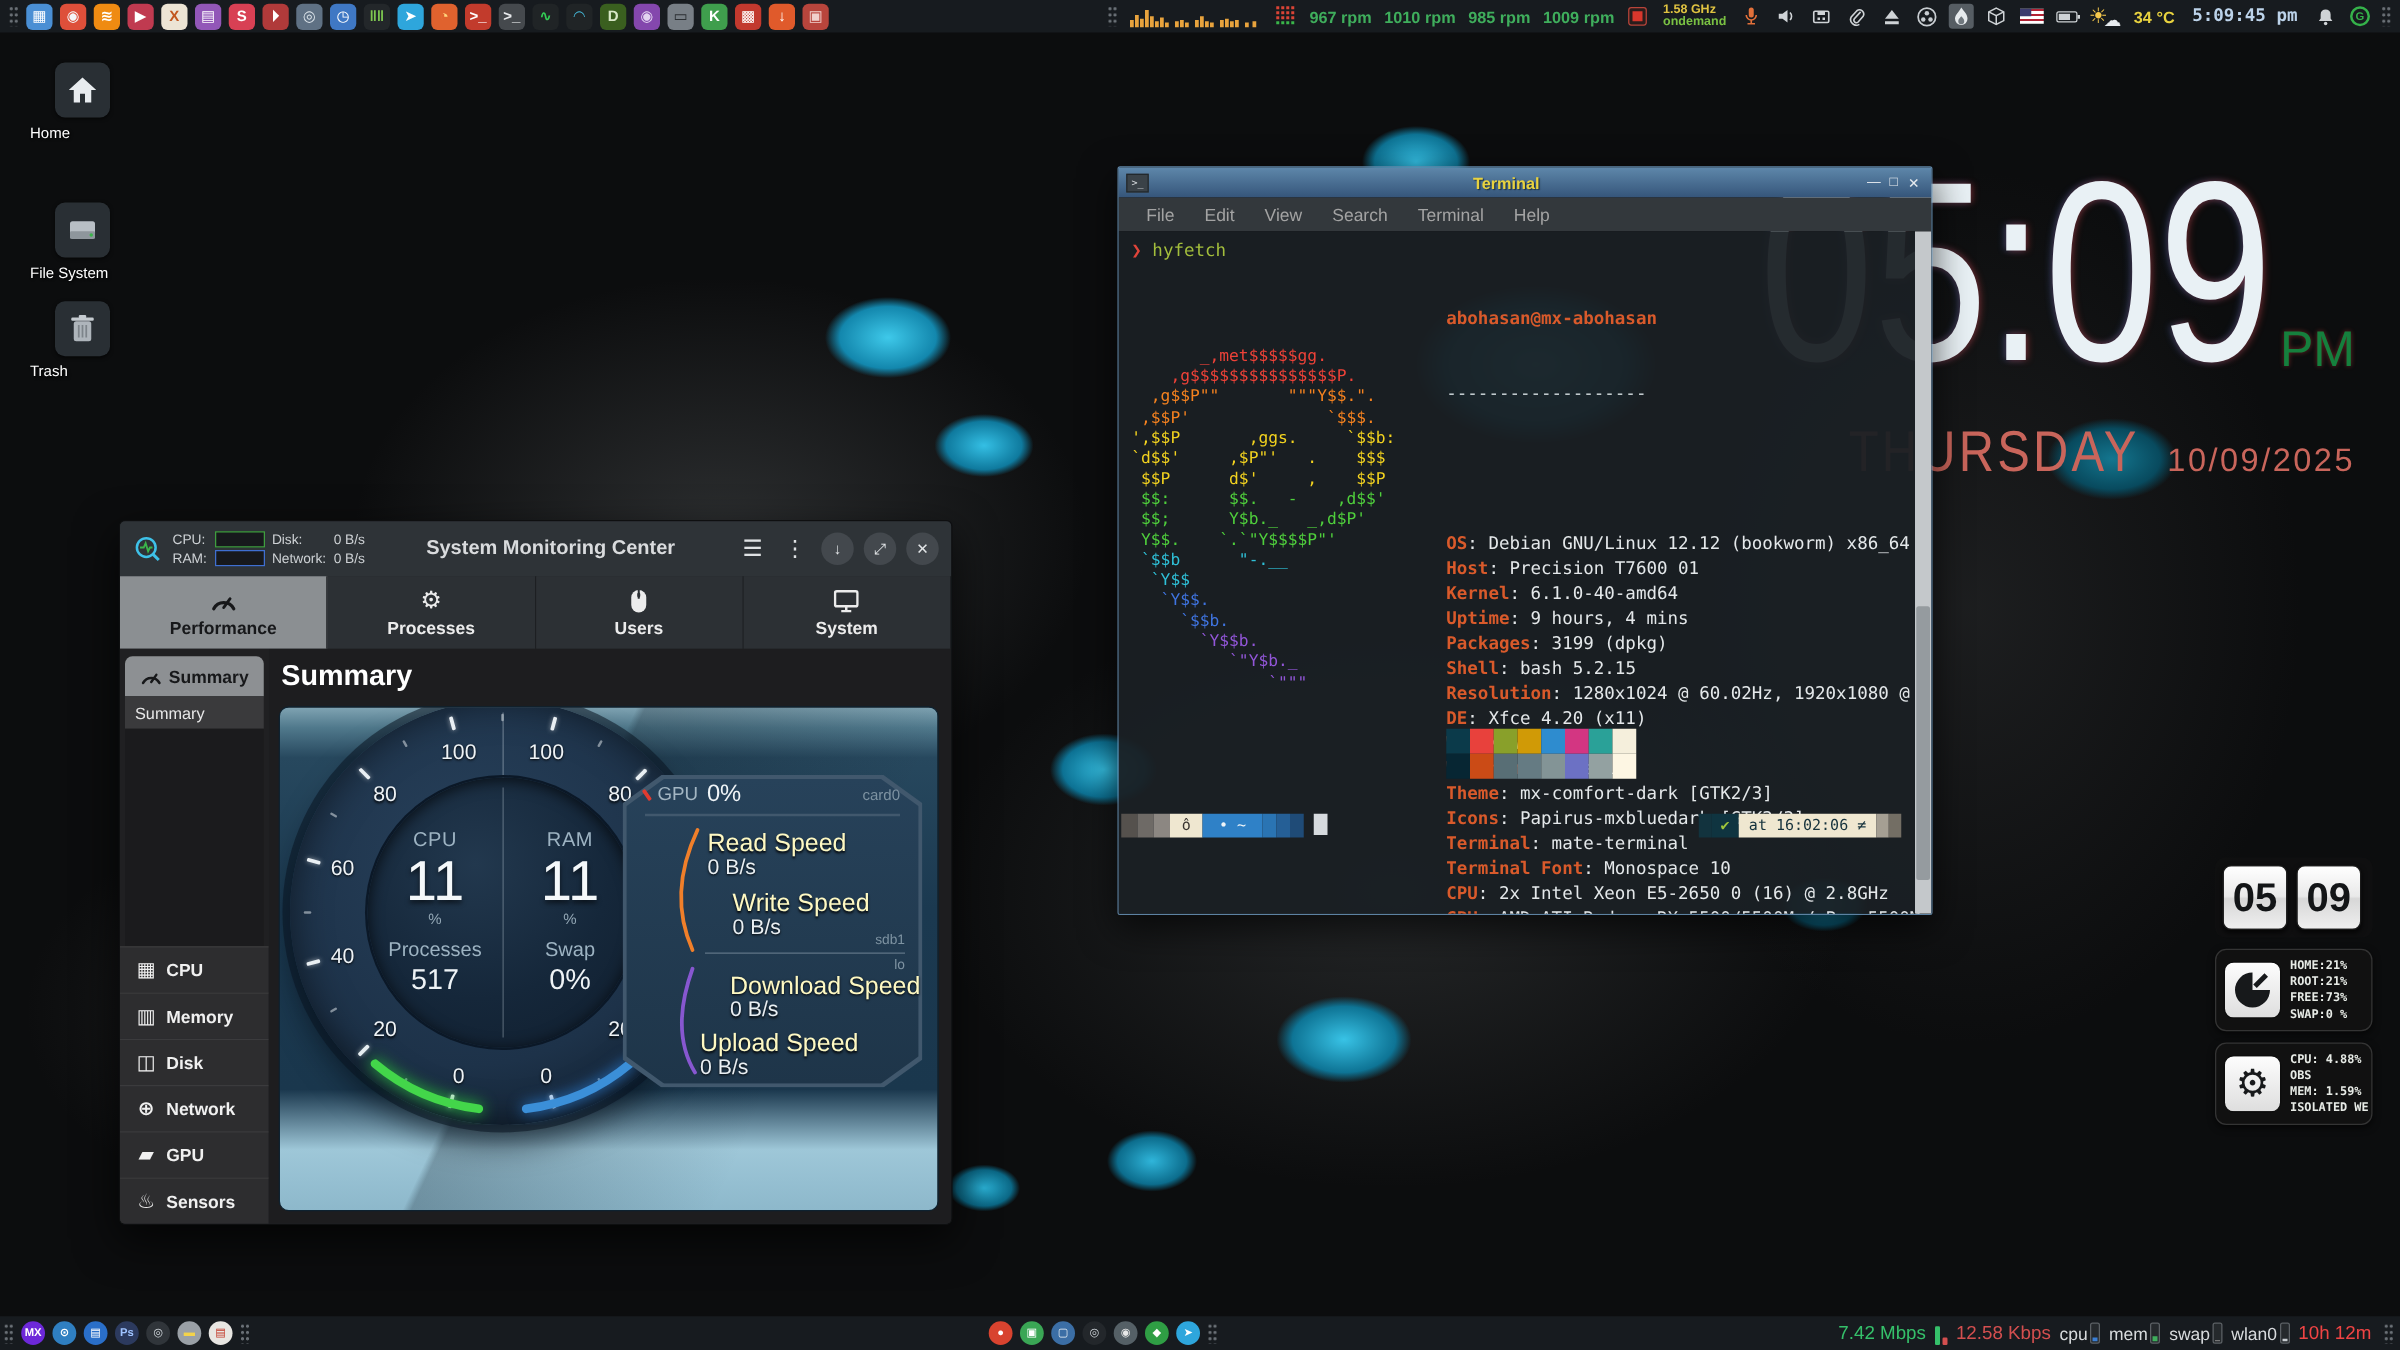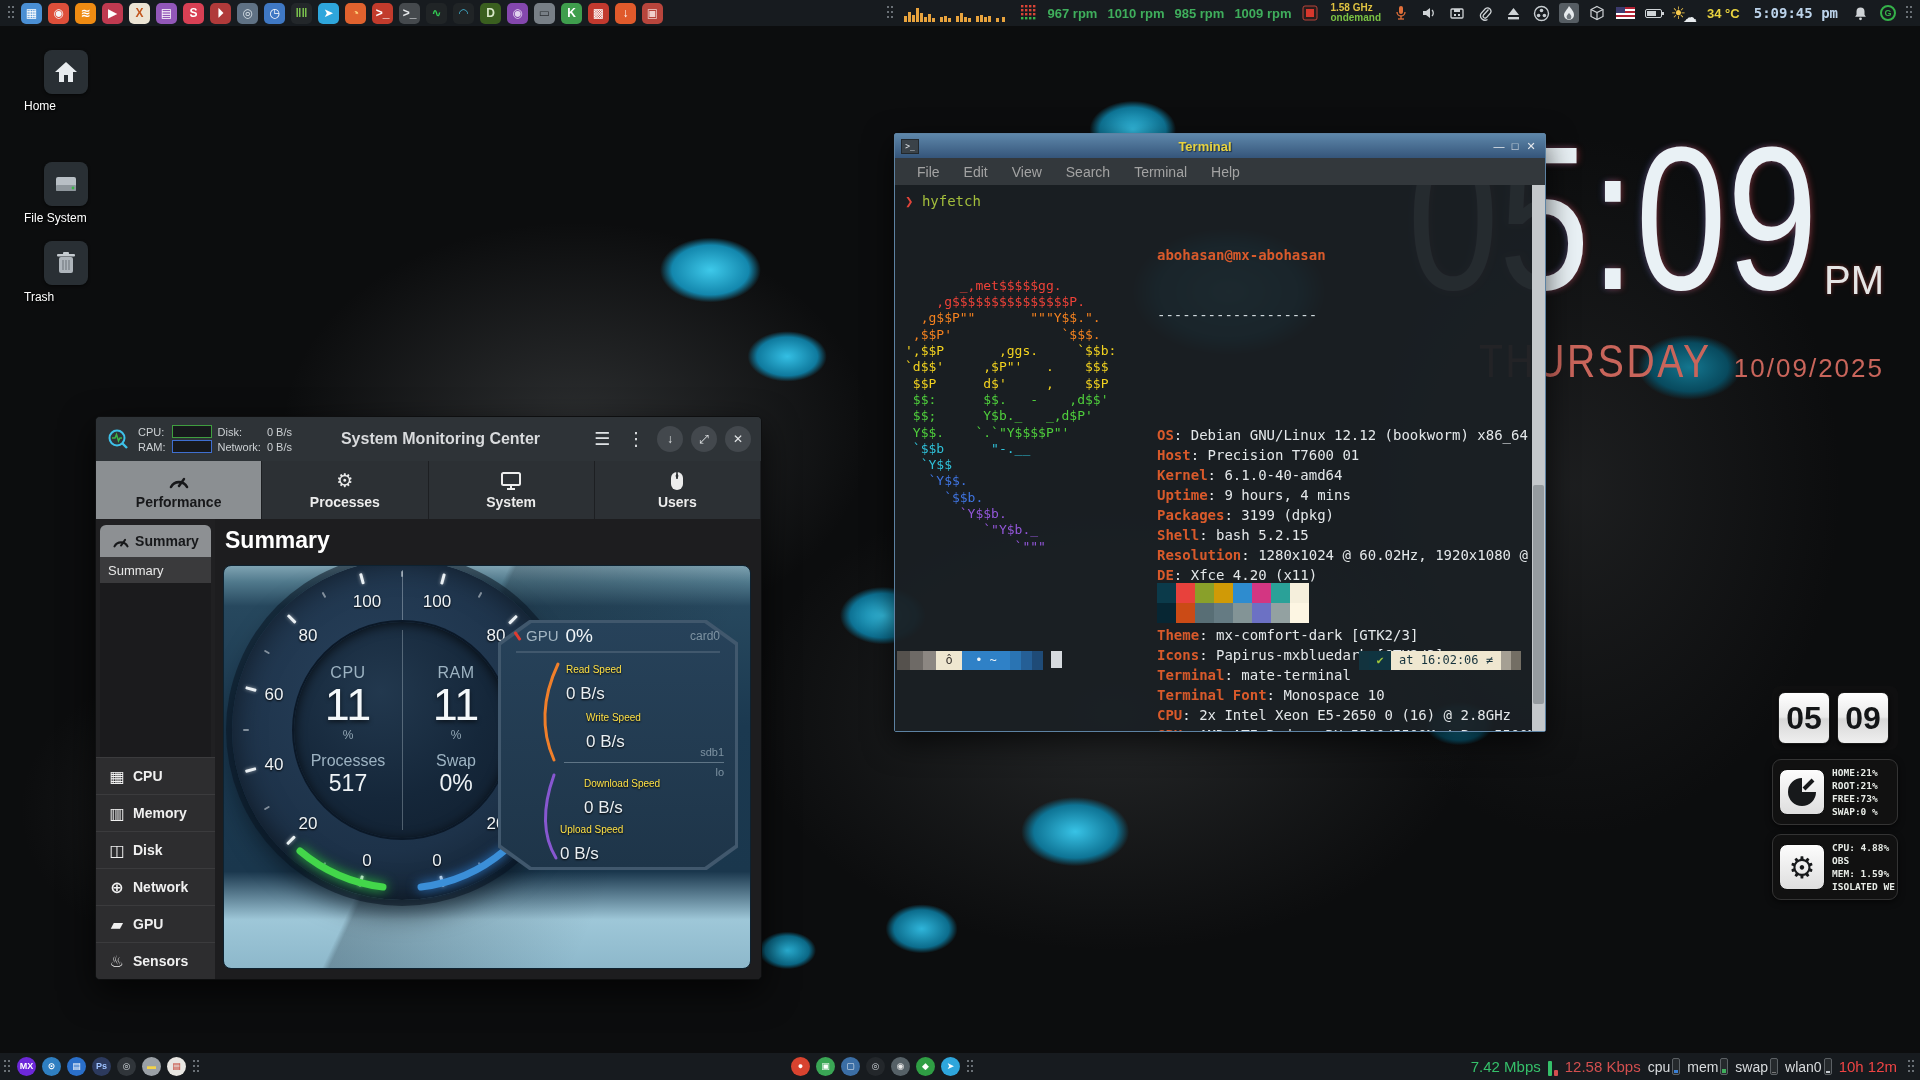--- a/index.html
+++ b/index.html
@@ -128,30 +128,30 @@
   #gpu-outer{position:absolute;right:12px;top:54px;width:240px;height:250px;
     clip-path:polygon(13% 0,87% 0,100% 9%,100% 91%,87% 100%,13% 100%,0 91%,0 9%);background:#41586d}
   #gpu-inner{position:absolute;inset:3px;clip-path:polygon(13% 0,87% 0,100% 9%,100% 91%,87% 100%,13% 100%,0 91%,0 9%);
     background:linear-gradient(180deg,#27425a,#1e3549)}
   #gpu-head{position:absolute;left:18px;right:18px;top:0;height:33px;border-bottom:2px solid #41586d;
     display:flex;align-items:center;gap:7px}
   #gpu-needle{width:3px;height:10px;background:#e03b30;transform:rotate(-35deg);border-radius:1px}
   .gpulab{color:#a3b6c3;font-size:15px}
   .gpuval{color:#f0f5f8;font-size:19px}
   .gpudev{color:#7e93a2;font-size:12px;margin-left:auto}
-  .speedlab{position:absolute;color:#fde047;font-size:10px;text-shadow:0 1px 2px #000}
+  .speedlab{position:absolute;color:#fef9c3;font-size:20px;text-shadow:0 1px 2px #000}
   .speedval{position:absolute;color:#e9eff3;font-size:17px;text-shadow:0 1px 2px #000}
   .devlab{position:absolute;color:#7e93a2;font-size:11px}
   #gpu-divline{position:absolute;left:66px;right:14px;top:142px;height:1px;background:rgba(210,225,235,.35)}
   
   #clockw{position:absolute;right:36px;top:128px;width:360px;text-align:right;z-index:4;pointer-events:none}
   #bigtime{display:flex;align-items:flex-end;justify-content:flex-end;gap:6px}
   #bigtime .t{font-size:205px;line-height:180px;font-weight:200;color:#e9f1f5;transform:scaleX(.8);transform-origin:right;
     text-shadow:2px 0 7px rgba(255,70,60,.35),-2px 0 7px rgba(90,150,255,.3),0 0 2px #0a0a0a}
-  #bigtime .m{font-size:40px;color:#e5e5e5;font-weight:200;line-height:56px;text-shadow:0 0 4px rgba(255,80,70,.4)}
+  #bigtime .m{font-size:40px;color:#15803d;font-weight:200;line-height:56px;text-shadow:0 0 4px rgba(255,80,70,.4)}
   #dayrow{display:flex;justify-content:flex-end;align-items:baseline;gap:22px;margin-top:26px}
   #dayrow .d{font-size:46px;font-weight:200;letter-spacing:3px;color:#c9655b;transform:scaleX(.85);transform-origin:right}
   #dayrow .dt{font-size:26px;color:#c9655b;letter-spacing:2px}
   
   #conky{position:absolute;right:22px;top:686px;width:126px;display:flex;flex-direction:column;gap:9px;z-index:4}
   #flip{display:flex;gap:7px;justify-content:flex-start;background:rgba(18,18,18,.55);padding:6px;border-radius:8px}
   .fliptile{width:52px;height:52px;border-radius:7px;border:1px solid #1a1a1a;
     background:linear-gradient(#ffffff,#e9e9e9 48%,#d7d7d7 52%,#efefef);color:#131517;font-size:32px;font-weight:bold;
     display:flex;align-items:center;justify-content:center;box-shadow:0 2px 4px rgba(0,0,0,.7)}
   .cwidget{background:rgba(18,18,18,.82);border:1px solid #343434;border-radius:9px;padding:6px;display:flex;gap:7px;
@@ -541,37 +541,37 @@
           </svg>
       </span>
       <span>Performance</span>
     </div>
     <div class="smctab">
       <span class="tabico">⚙</span>
       <span>Processes</span>
     </div>
     <div class="smctab">
       <span class="tabico">
+        <svg width="14" height="20" viewBox="0 0 14 20">
+            <rect x="1" y="1" width="12" height="18" rx="6" fill="#ececec"></rect>
+            <line x1="7" y1="1" x2="7" y2="8" stroke="#2c3034" stroke-width="1.6"></line>
+            <rect x="5.8" y="3" width="2.4" height="4" rx="1.2" fill="#2c3034"></rect>
+          </svg>
+      </span>
+      <span>Users</span>
+    </div>
+    <div class="smctab">
+      <span class="tabico">
         <svg width="20" height="18" viewBox="0 0 20 18">
             <rect x="1" y="1" width="18" height="12" rx="1.5" fill="none" stroke="#ececec" stroke-width="2"></rect>
             <line x1="10" y1="13" x2="10" y2="16" stroke="#ececec" stroke-width="2"></line>
             <line x1="6" y1="17" x2="14" y2="17" stroke="#ececec" stroke-width="2"></line>
           </svg>
       </span>
       <span>System</span>
-    </div>
-    <div class="smctab">
-      <span class="tabico">
-        <svg width="14" height="20" viewBox="0 0 14 20">
-            <rect x="1" y="1" width="12" height="18" rx="6" fill="#ececec"></rect>
-            <line x1="7" y1="1" x2="7" y2="8" stroke="#2c3034" stroke-width="1.6"></line>
-            <rect x="5.8" y="3" width="2.4" height="4" rx="1.2" fill="#2c3034"></rect>
-          </svg>
-      </span>
-      <span>Users</span>
     </div>
   </div>
   <div id="smc-body">
     <div id="smc-side">
       <div id="side-sel">
         <span>
           <svg width="18" height="13" viewBox="0 0 22 16">
               <path d="M3 14 a9 9 0 0 1 16 0" fill="none" stroke="#17181a" stroke-width="2.6" stroke-linecap="round"></path>
               <line x1="11" y1="13" x2="16" y2="6" stroke="#17181a" stroke-width="2.4" stroke-linecap="round"></line>
             </svg>

